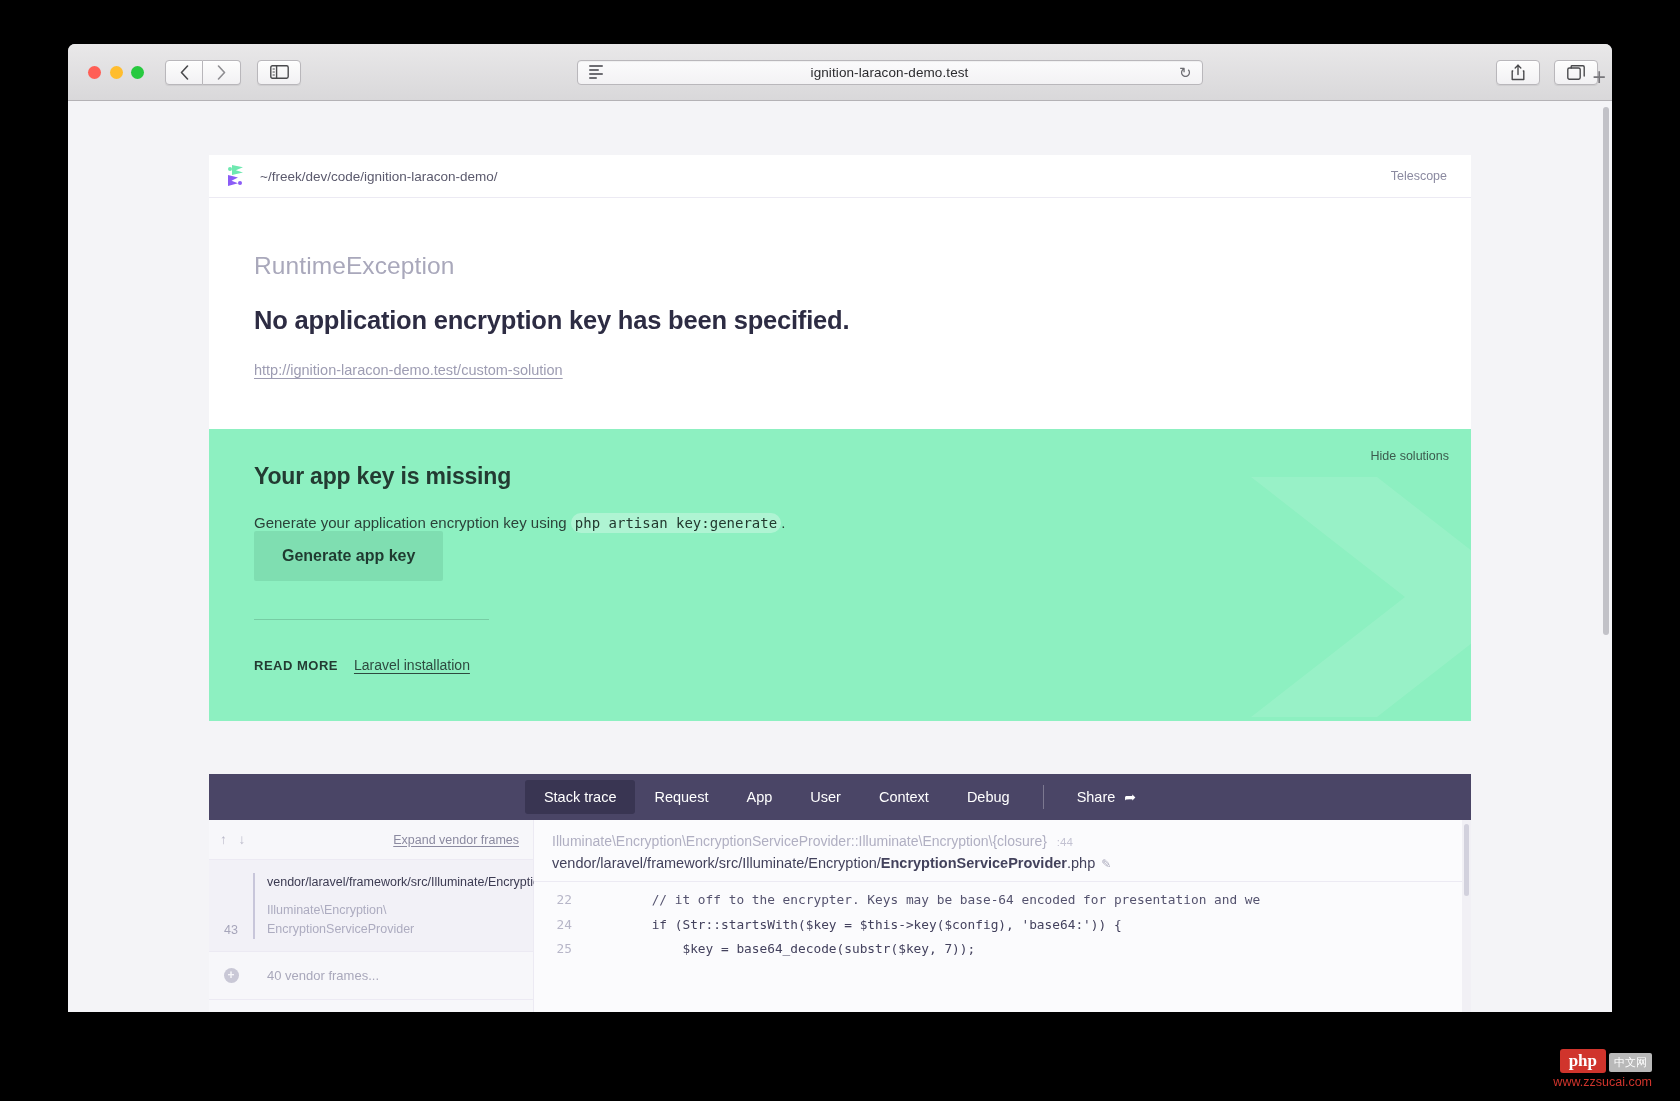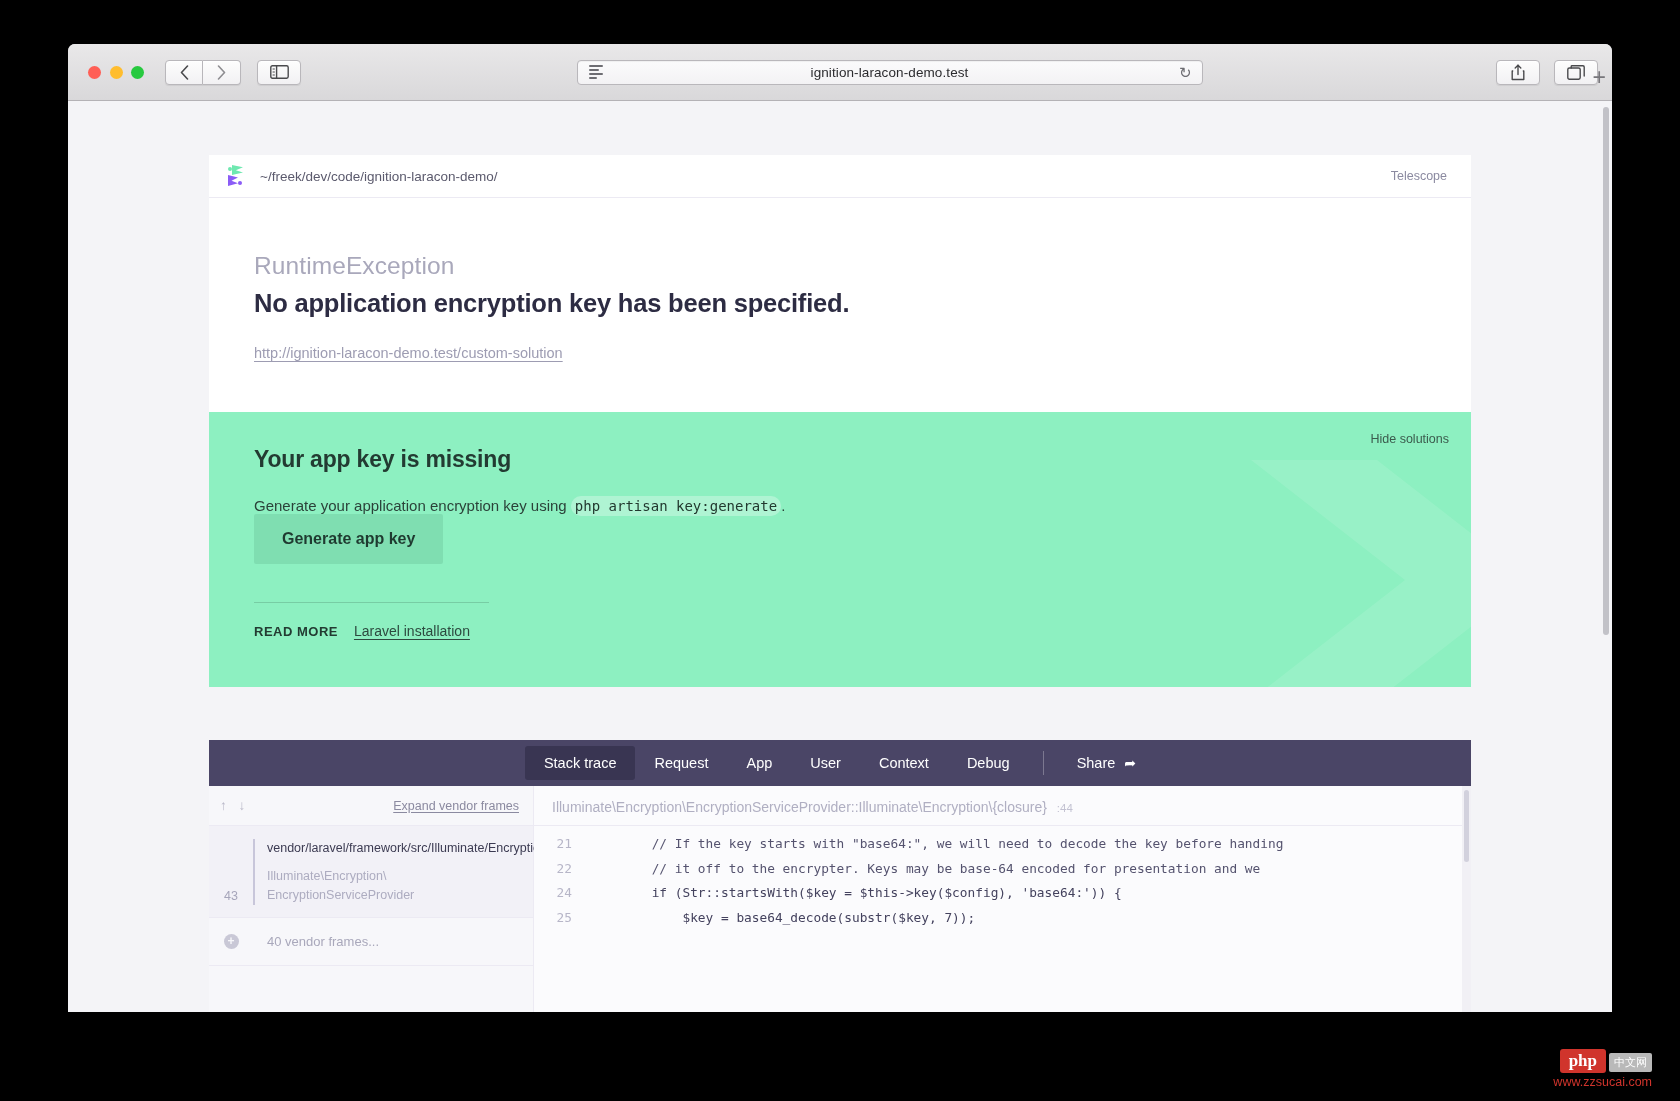--- a/index.html
+++ b/index.html
@@ -129,21 +129,21 @@
   }
   .logo .d1 { position:absolute; left:1px; top:2px; width:4px; height:4px; background:#6fe8b0; border-radius:50%; }
   .logo .d2 { position:absolute; left:11px; top:16px; width:4px; height:4px; background:#8b5cf6; border-radius:50%; }
   .path-text { font-size: 13.5px; color: #5b5a6d; }
   .telescope { font-size: 12.5px; color: #8b8aa0; }
 
   .exception-box { padding: 54px 45px 50px 45px; }
   .exc-class { font-size: 24.5px; color: #a9a8bb; font-weight: 400; letter-spacing: .1px; }
   .exc-msg {
     font-size: 25.5px; color: #2d2c43; font-weight: 700;
-    margin-top: 9px; letter-spacing: -.2px;
+    margin-top: 26px; letter-spacing: -.2px;
   }
   .exc-url {
     display: inline-block; margin-top: 27px;
     font-size: 14.5px; color: #9d9cb2;
     text-decoration: underline; text-underline-offset: 3px;
   }
 
   
   .solution {
     position: relative;
@@ -181,21 +181,21 @@
     padding: 16px 28px; border: none; border-radius: 2px;
     font-family: "Liberation Sans", sans-serif;
   }
   .sol-rule {
     position: relative;
     margin-top: 38px; width: 235px; height: 1px;
     background: rgba(40,80,65,.22);
   }
   .read-more-row {
     position: relative;
-    margin-top: 20px; display: flex; align-items: baseline; gap: 16px;
+    margin-top: 37px; display: flex; align-items: baseline; gap: 16px;
   }
   .read-more-label {
     font-size: 13px; font-weight: 700; color: #233b32; letter-spacing: .5px;
   }
   .read-more-link {
     font-size: 14px; color: #2d4a3f;
     text-decoration: underline; text-underline-offset: 3px;
   }
 
   
@@ -469,27 +469,26 @@
               <div class="vendor-text">40 vendor frames...</div>
             </div>
           </div>
 
           <div class="code-pane">
             <div class="code-head">
               <div class="code-fn">
                 <span>Illuminate\Encryption\EncryptionServiceProvider::Illuminate\Encryption\{closure}</span>
                 <span class="lineno">:44</span>
               </div>
+              <div class="code-path">
+                <span>vendor/laravel/framework/src/Illuminate/Encryption/</span><b>EncryptionServiceProvider</b><span>.php</span><span class="pencil">✎</span>
+              </div>
             </div>
 
             <div class="code-lines">
-              <div class="code-line">
-                <span class="ln">21</span>
-                <span class="lc cmt">        // If the key starts with "base64:", we will need to decode the key before handing</span>
-              </div>
               <div class="code-line">
                 <span class="ln">22</span>
                 <span class="lc cmt">        // it off to the encrypter. Keys may be base-64 encoded for presentation and we</span>
               </div>
               <div class="code-line">
                 <span class="ln">24</span>
                 <span class="lc">        if (Str::startsWith($key = $this-&gt;key($config), 'base64:')) {</span>
               </div>
               <div class="code-line">
                 <span class="ln">25</span>

